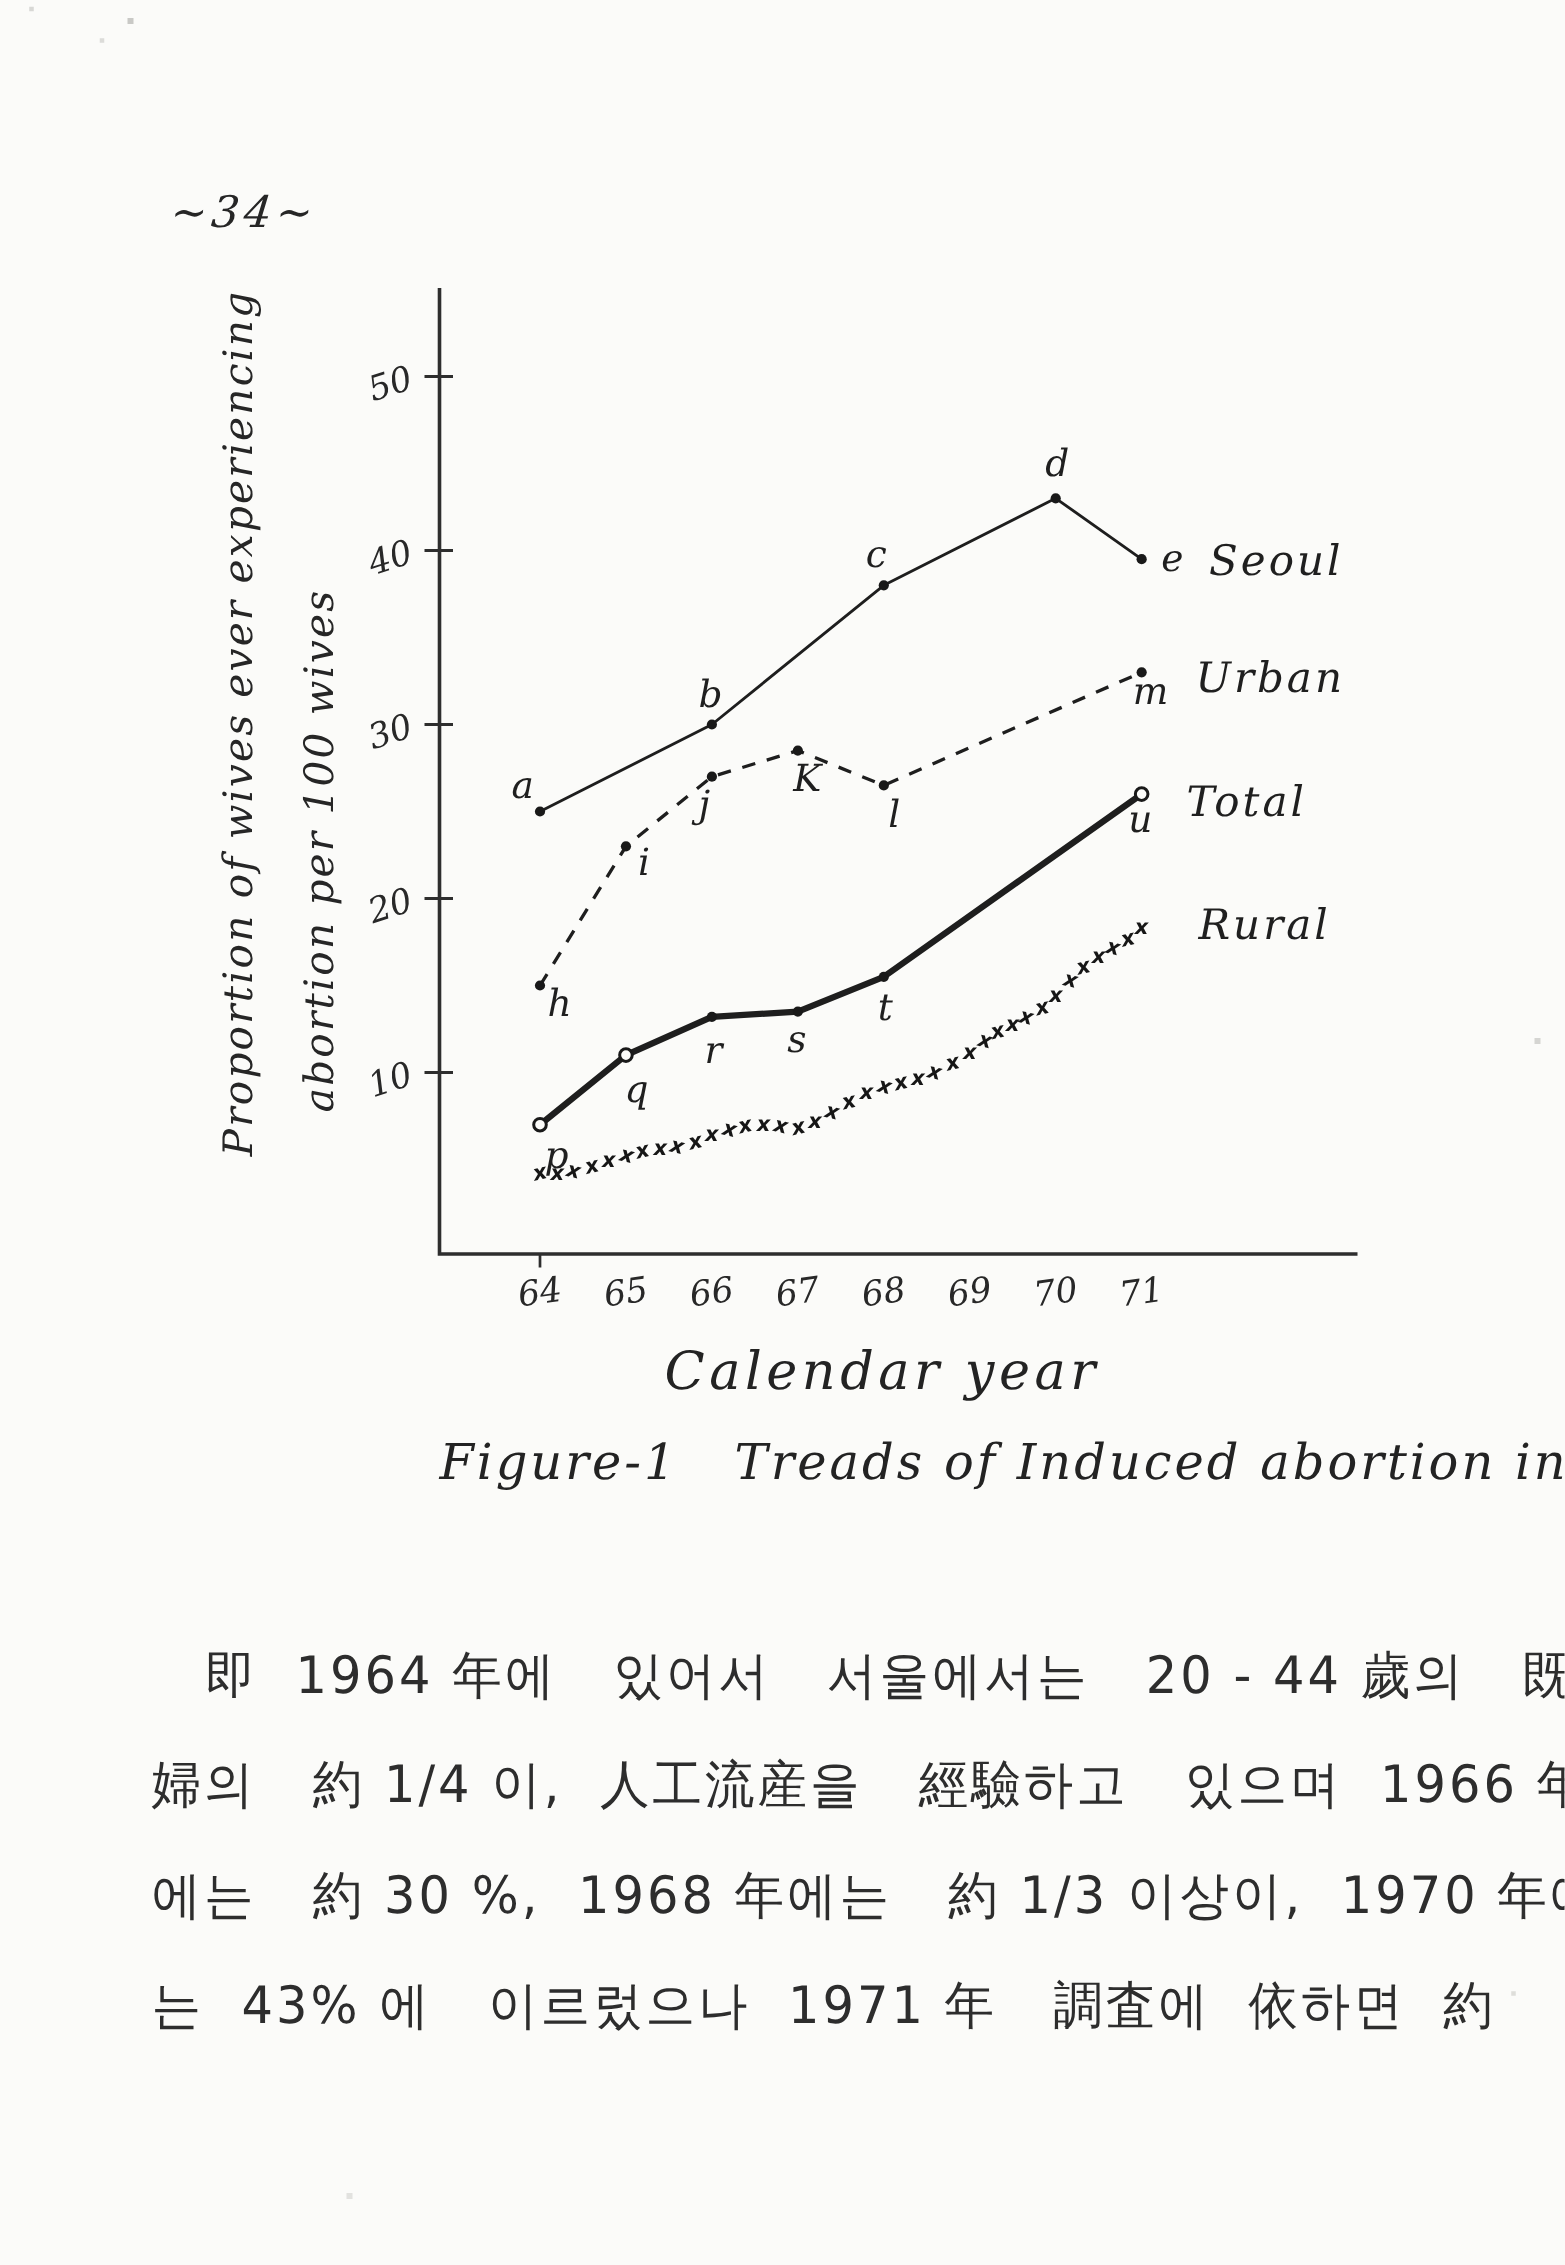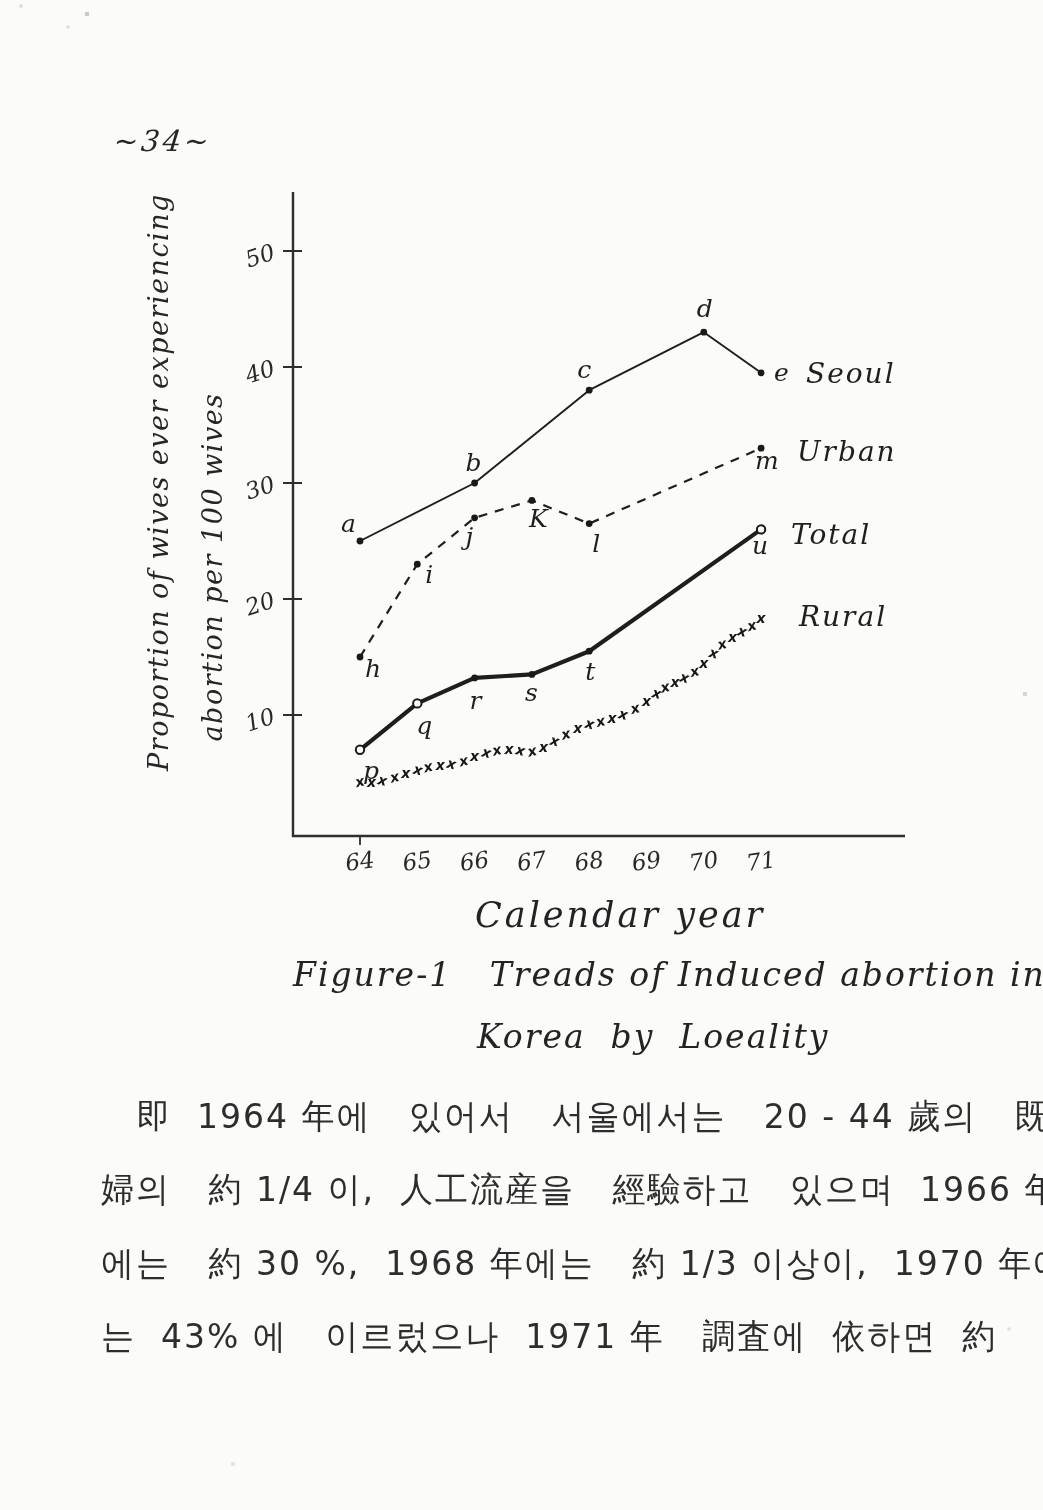--- a/index.html
+++ b/index.html
@@ -5,21 +5,21 @@
   html,body{margin:0;padding:0;}
   body{
     width:1043px;height:1510px;
     background:#fbfbf9;
     font-family:"DejaVu Serif", serif;
     color:#2b2b2b;
     overflow:hidden;
     position:relative;
   }
   .page{position:absolute;left:0;top:0;width:1043px;height:1510px;}
-  .hand{font-style:italic;font-family:"DejaVu Serif", serif;margin-left:32px;}
+  .hand{font-style:italic;font-family:"DejaVu Serif", serif;}
   .page-number{
     position:absolute;left:114px;top:124px;
     font-size:29px;font-style:italic;letter-spacing:3px;color:#262626;
     transform:skewX(-6deg);
   }
   .chart{position:absolute;left:0;top:0;width:1043px;height:885px;}
   .axis{stroke:#2e2e2e;stroke-width:2.4;fill:none;}
   .tick{stroke:#2e2e2e;stroke-width:2;}
   .xtick{stroke:#2e2e2e;stroke-width:1.8;}
   .ln{fill:none;stroke:#1e1e1e;stroke-linejoin:round;}
@@ -169,21 +169,20 @@
       <text x="732.4" y="641.7" text-anchor="middle" class="rmark" transform="rotate(0 732.4 639.6)">x</text>
       <text x="742.0" y="636.1" text-anchor="middle" class="rmark" transform="rotate(13 742.0 631.9)">x</text>
       <text x="751.5" y="630.3" text-anchor="middle" class="rmark" transform="rotate(-13 751.5 624.1)">x</text>
       <text x="761.1" y="622.9" text-anchor="middle" class="rmark" transform="rotate(0 761.1 616.4)">x</text>
       <text x="799" y="626" class="legend">Rural</text>
     </svg>
 
   <div class="xlabel hand">Calendar year</div>
 
   <div class="cap cap1">Figure-1   Treads of Induced abortion in</div>
-  <div class="cap cap2">Korea  by  Loeality</div>
 
   <div class="body-line l1">即  1964 年에   있어서   서울에서는   20 - 44 歲의   既婚</div>
   <div class="body-line l2">婦의   約 1/4 이,  人工流産을   經驗하고   있으며  1966 年</div>
   <div class="body-line l3">에는   約 30 %,  1968 年에는   約 1/3 이상이,  1970 年에</div>
   <div class="body-line l4">는  43% 에   이르렀으나  1971 年   調査에  依하면  約</div>
 
   <div class="specks"></div>
 </div>
 
 </body></html>

